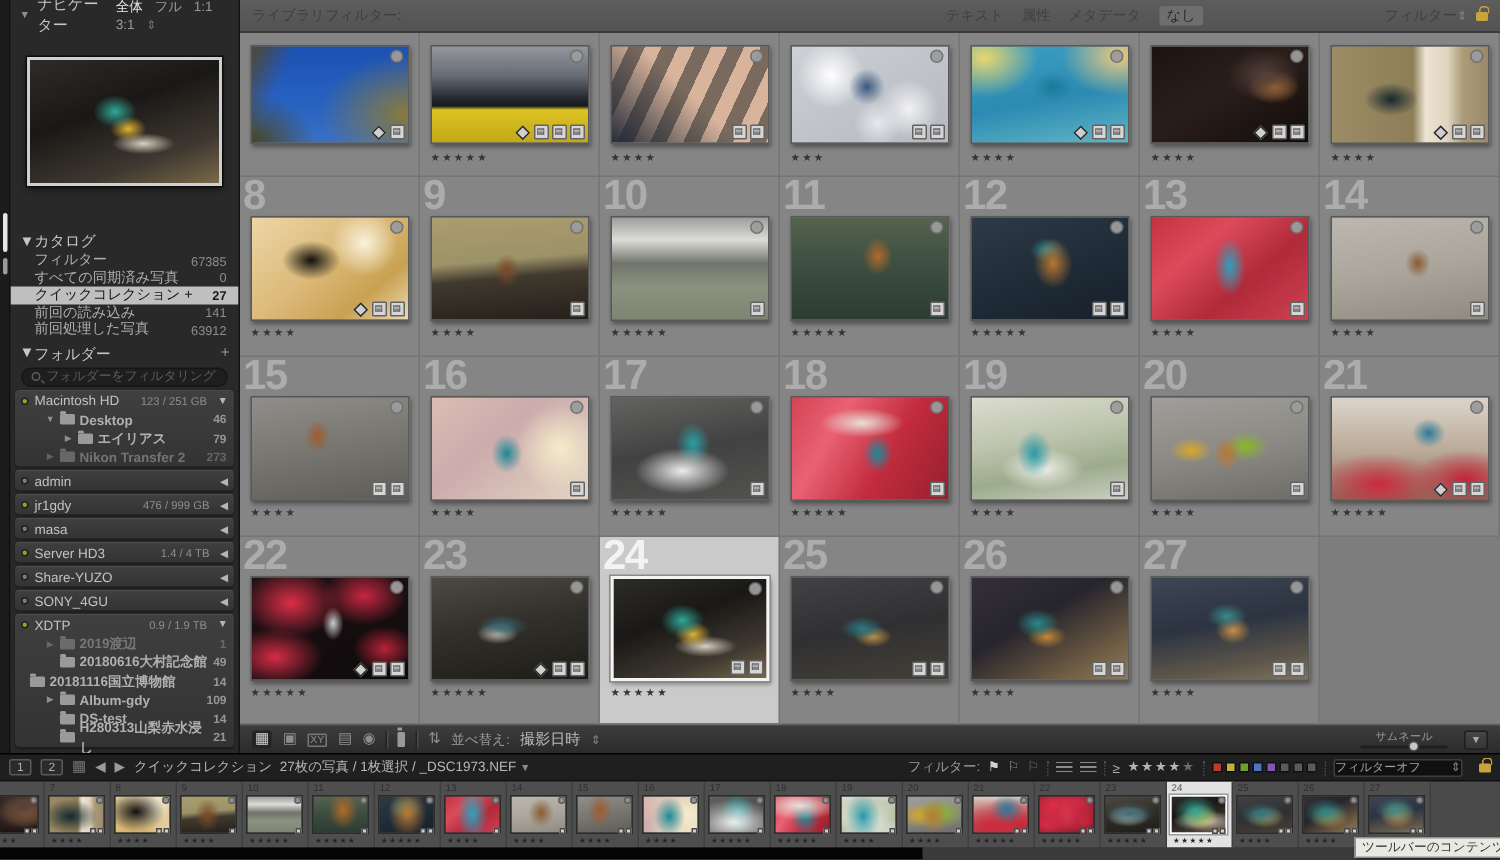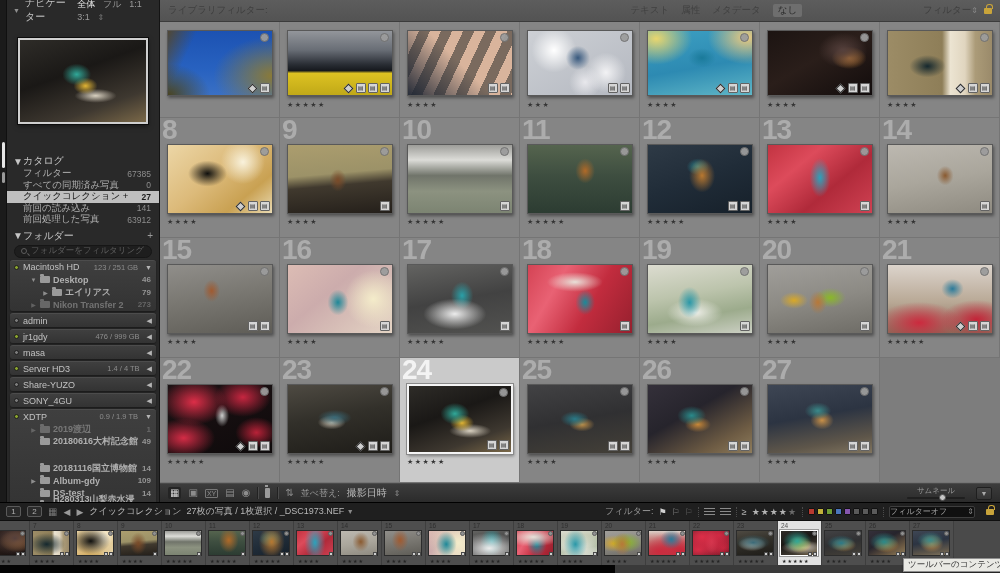--- a/index.html
+++ b/index.html
@@ -278,21 +278,21 @@
               <span class="fico"></span>
               <span>2019渡辺</span>
               <span class="cnt">1</span>
             </div>
             <div class="frow" style="padding-left: 20px;">
               <span class="dis"></span>
               <span class="fico"></span>
               <span>20180616大村記念館</span>
               <span class="cnt">49</span>
             </div>
-            <div class="frow" style="padding-left: 20px; margin-top: 14px;">
+            <div class="frow" style="">
               <span class="dis"></span>
               <span class="fico"></span>
               <span>20181116国立博物館</span>
               <span class="cnt">14</span>
             </div>
             <div class="frow" style="padding-left: 20px;">
               <span class="dis">▶</span>
               <span class="fico"></span>
               <span>Album-gdy</span>
               <span class="cnt">109</span>

